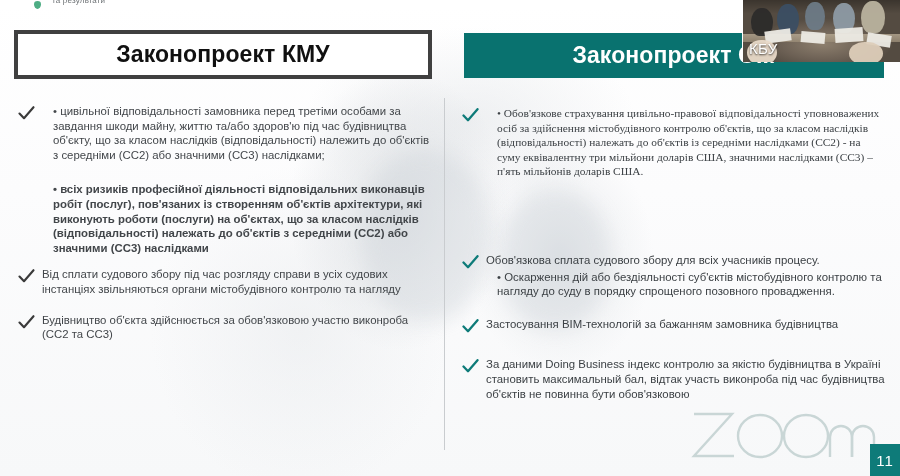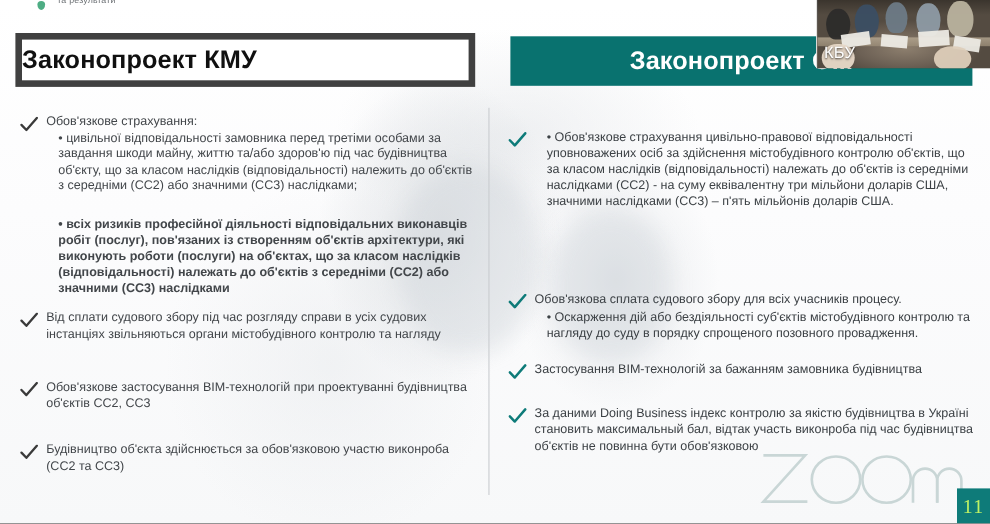--- a/index.html
+++ b/index.html
@@ -61,25 +61,25 @@
     white-space: nowrap;
     opacity: .9;
   }
 
   
   .hdr-left {
     position: absolute;
     left: 14px; top: 30px;
     width: 418px; height: 49px;
     box-sizing: border-box;
-    border: 6px solid #404040;
+    border: 4px solid #404040;
     background: #ffffff;
     display: flex;
     align-items: center;
-    justify-content: flex-start;
+    justify-content: center;
   }
   .hdr-left span {
     font-size: 23px;
     font-weight: bold;
     color: #101010;
     letter-spacing: .1px;
   }
   .hdr-right {
     position: absolute;
     left: 464px; top: 33px;
@@ -196,24 +196,23 @@
   .page-num {
     position: absolute;
     right: 0; bottom: 0;
     width: 30px; height: 32px;
     background: #0e7b79;
     display: flex;
     align-items: center;
     justify-content: center;
   }
   .page-num span {
-    font-size: 18px;
-    color: #bef264;
+    font-size: 15px;
+    color: #ffffff;
     letter-spacing: 1px;
-    font-family: Liberation Serif, serif;
   }
 </style>
 </head>
 <body>
 
 <div id="slide">
 
   <div class="bg-watermark"></div>
   <div class="bg-blob" style="left:360px; top:150px; width:130px; height:170px; border-radius:50% 50% 44% 44%/46% 46% 54% 54%;"></div>
   <div class="bg-blob" style="left:500px; top:190px; width:110px; height:140px; border-radius:48%;"></div>
@@ -250,63 +249,54 @@
   <div class="divider"></div>
 
   <div class="col col-left">
 
     <div class="blk" style="margin-bottom:12px;">
       <span class="check">
         <svg viewBox="0 0 17 15">
             <path d="M1.5 7.5 L6 12.2 L15.5 1.2" fill="none" stroke="#3a3a3a" stroke-width="2.1" stroke-linecap="round" stroke-linejoin="round"></path>
           </svg>
       </span>
-      <p class="lead">Обов'язкове страхування:</p>
       <p class="sub" style="margin-top:0;">• цивільної відповідальності замовника перед третіми особами за завдання шкоди майну, життю та/або здоров'ю під час будівництва об'єкту, що за класом наслідків (відповідальності) належить до об'єктів з середніми (СС2) або значними (СС3) наслідками;</p>
       <p class="sub" style="margin-top:20px;font-weight:bold;">• всіх ризиків професійної діяльності відповідальних виконавців робіт (послуг), пов'язаних із створенням об'єктів архітектури, які виконують роботи (послуги) на об'єктах, що за класом наслідків (відповідальності) належать до об'єктів з середніми (СС2) або значними (СС3) наслідками</p>
     </div>
 
-    <div class="blk" style="margin-bottom:34px;">
+    <div class="blk" style="margin-bottom:16px;">
       <span class="check">
         <svg viewBox="0 0 17 15">
             <path d="M1.5 7.5 L6 12.2 L15.5 1.2" fill="none" stroke="#3a3a3a" stroke-width="2.1" stroke-linecap="round" stroke-linejoin="round"></path>
           </svg>
       </span>
       <p class="lead">Від сплати судового збору під час розгляду справи в усіх судових інстанціях звільняються органи містобудівного контролю та нагляду</p>
     </div>
 
-    <div class="blk" style="margin-bottom:28px;">
+
+    <div class="blk">
       <span class="check">
         <svg viewBox="0 0 17 15">
             <path d="M1.5 7.5 L6 12.2 L15.5 1.2" fill="none" stroke="#3a3a3a" stroke-width="2.1" stroke-linecap="round" stroke-linejoin="round"></path>
           </svg>
       </span>
-      <p class="lead">Обов'язкове застосування BIM-технологій при проектуванні будівництва об'єктів СС2, СС3</p>
-    </div>
-
-    <div class="blk">
-      <span class="check">
-        <svg viewBox="0 0 17 15">
-            <path d="M1.5 7.5 L6 12.2 L15.5 1.2" fill="none" stroke="#3a3a3a" stroke-width="2.1" stroke-linecap="round" stroke-linejoin="round"></path>
-          </svg>
-      </span>
       <p class="lead">Будівництво об'єкта здійснюється за обов'язковою участю виконроба (СС2 та СС3)</p>
     </div>
 
   </div>
 
   <div class="col col-right">
 
     <div class="blk" style="margin-bottom:74px;">
       <span class="check">
         <svg viewBox="0 0 17 15">
             <path d="M1.5 7.5 L6 12.2 L15.5 1.2" fill="none" stroke="#0e7b79" stroke-width="2.3" stroke-linecap="round" stroke-linejoin="round"></path>
           </svg>
       </span>
-      <p class="sub" style="margin-top:14px;">• Обов'язкове страхування цивільно-правової відповідальності уповноважених осіб за здійснення містобудівного контролю об'єктів, що за класом наслідків (відповідальності) належать до об'єктів із середніми наслідками (СС2) - на суму еквівалентну три мільйони доларів США,  значними наслідками (СС3) – п'ять мільйонів доларів США.</p>
+      <p class="sub" style="margin-top:2px;font-family:Liberation Serif, serif;">• Обов'язкове страхування цивільно-правової відповідальності уповноважених осіб за здійснення містобудівного контролю об'єктів, що за класом наслідків (відповідальності) належать до об'єктів із середніми наслідками (СС2) - на суму еквівалентну три мільйони доларів США,  значними наслідками (СС3) – п'ять мільйонів доларів США.</p>
     </div>
 
     <div class="blk" style="margin-bottom:18px;">
       <span class="check">
         <svg viewBox="0 0 17 15">
             <path d="M1.5 7.5 L6 12.2 L15.5 1.2" fill="none" stroke="#0e7b79" stroke-width="2.3" stroke-linecap="round" stroke-linejoin="round"></path>
           </svg>
       </span>
       <p class="lead">Обов'язкова сплата судового збору для всіх учасників процесу.</p>
       <p class="sub" style="margin-top:2px;">• Оскарження дій або бездіяльності суб'єктів містобудівного контролю та нагляду до суду в порядку спрощеного позовного провадження.</p>

